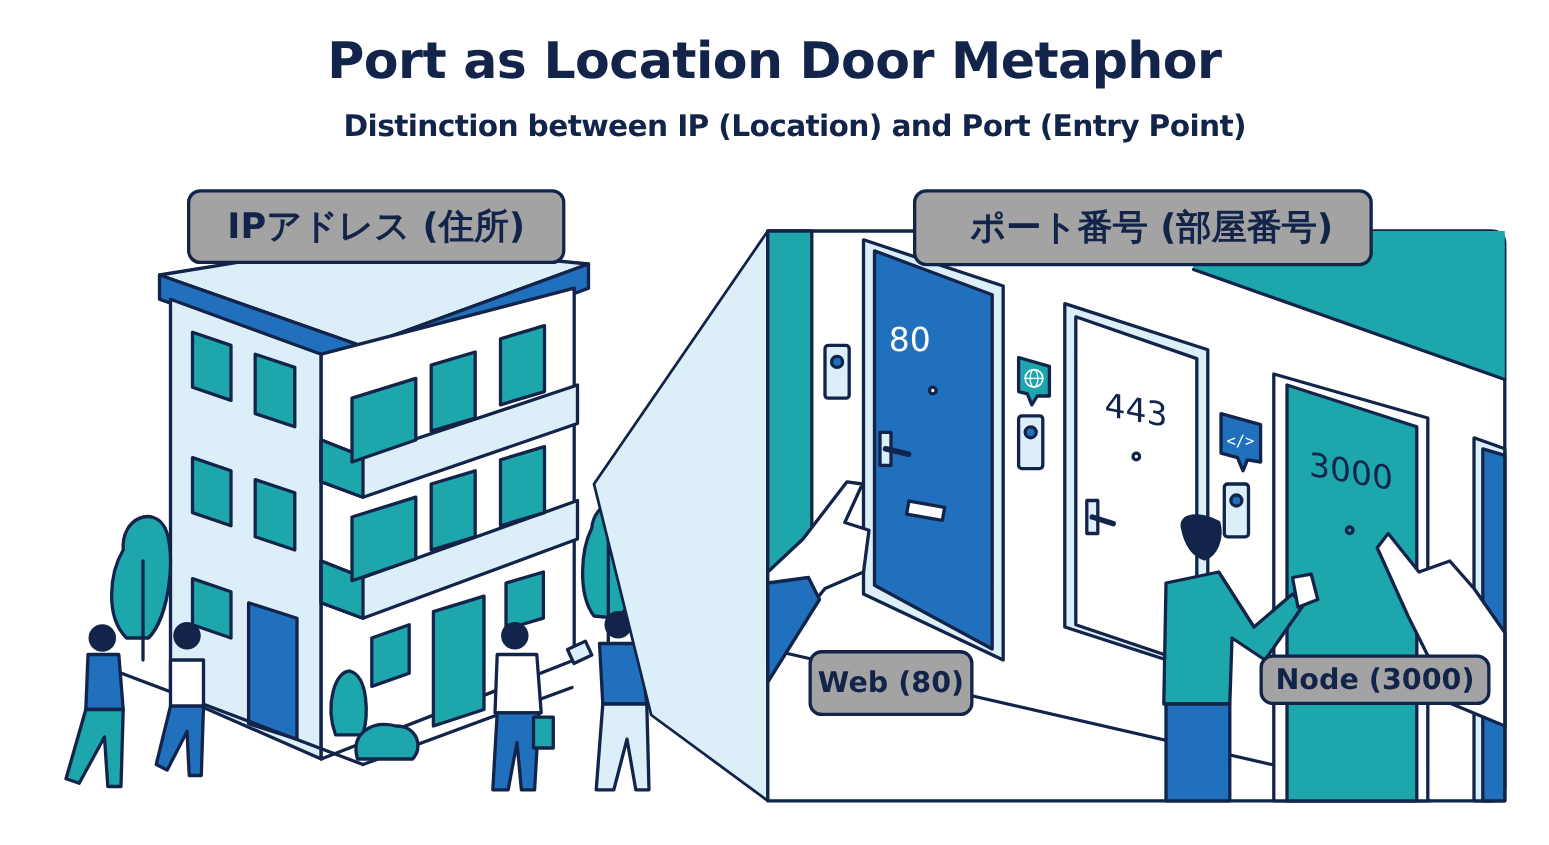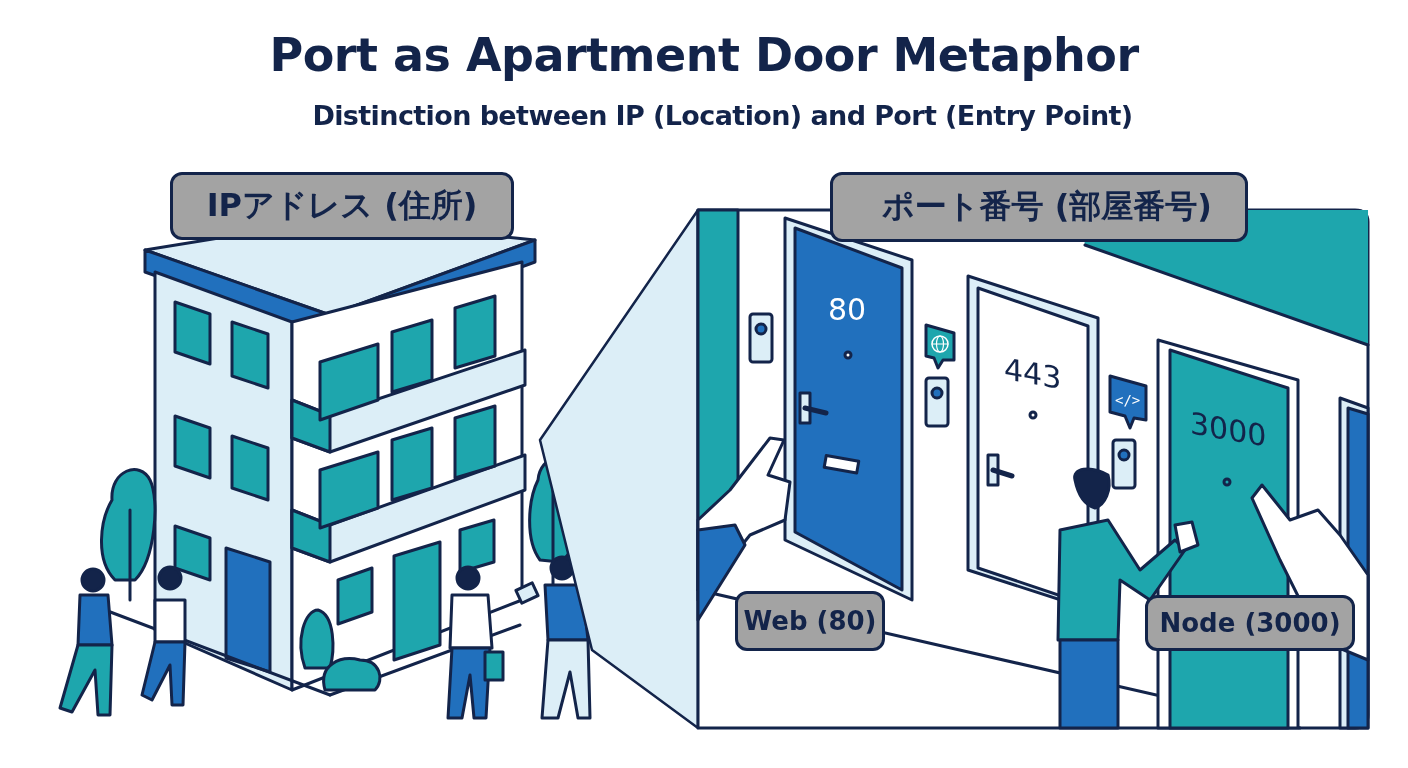--- a/index.html
+++ b/index.html
@@ -20,32 +20,32 @@
     svg.scene { position: absolute; left: 0; top: 0; }
     .label {
       position: absolute; background: #a3a3a3; border: 3px solid #13244a;
       border-radius: 12px; display: flex; align-items: center; justify-content: center;
       font-weight: bold; color: #13244a; box-sizing: border-box;
       font-family: "DejaVu Sans", sans-serif; white-space: nowrap;
     }
     .label-ip { left: 170px; top: 172px; width: 344px; height: 68px; font-size: 32px; }
     .label-port { left: 830px; top: 172px; width: 418px; height: 70px; font-size: 32px; padding-left: 16px; }
     .label-web { left: 735px; top: 591px; width: 150px; height: 60px; font-size: 26px; }
-    .label-node { left: 1145px; top: 595px; width: 210px; height: 56px; font-size: 26px; }
+    .label-node { left: 1145px; top: 595px; width: 210px; height: 46px; font-size: 26px; }
     .door-num {
       position: absolute; font-family: "DejaVu Sans", sans-serif; font-size: 30px;
     }
-    .num-80 { left: 828px; top: 292px; color: #ffffff; }
+    .num-80 { left: 808px; top: 292px; color: #ffffff; }
     .num-443 { left: 1004px; top: 356px; color: #13244a; transform: skewY(10deg); }
     .num-3000 { left: 1190px; top: 412px; color: #13244a; transform: skewY(10deg); }
   </style>
 </head>
 <body>
 
-<div class="title">Port as Apartment Door Metaphor</div>
+<div class="title">Port as Location Door Metaphor</div>
 <div class="subtitle">Distinction between IP (Location) and Port (Entry Point)</div>
 
 <svg class="scene" width="1408" height="768" viewBox="0 0 1408 768">
   <g stroke="#13244a" stroke-width="3" stroke-linejoin="round" stroke-linecap="round">
 
     <g>
 
       <polygon points="145,250 330,220 535,240 330,315" fill="#dceef7"></polygon>
       <polygon points="145,250 330,315 330,338 145,272" fill="#2170bd"></polygon>
       <polygon points="330,315 535,240 535,262 330,338" fill="#2170bd"></polygon>

